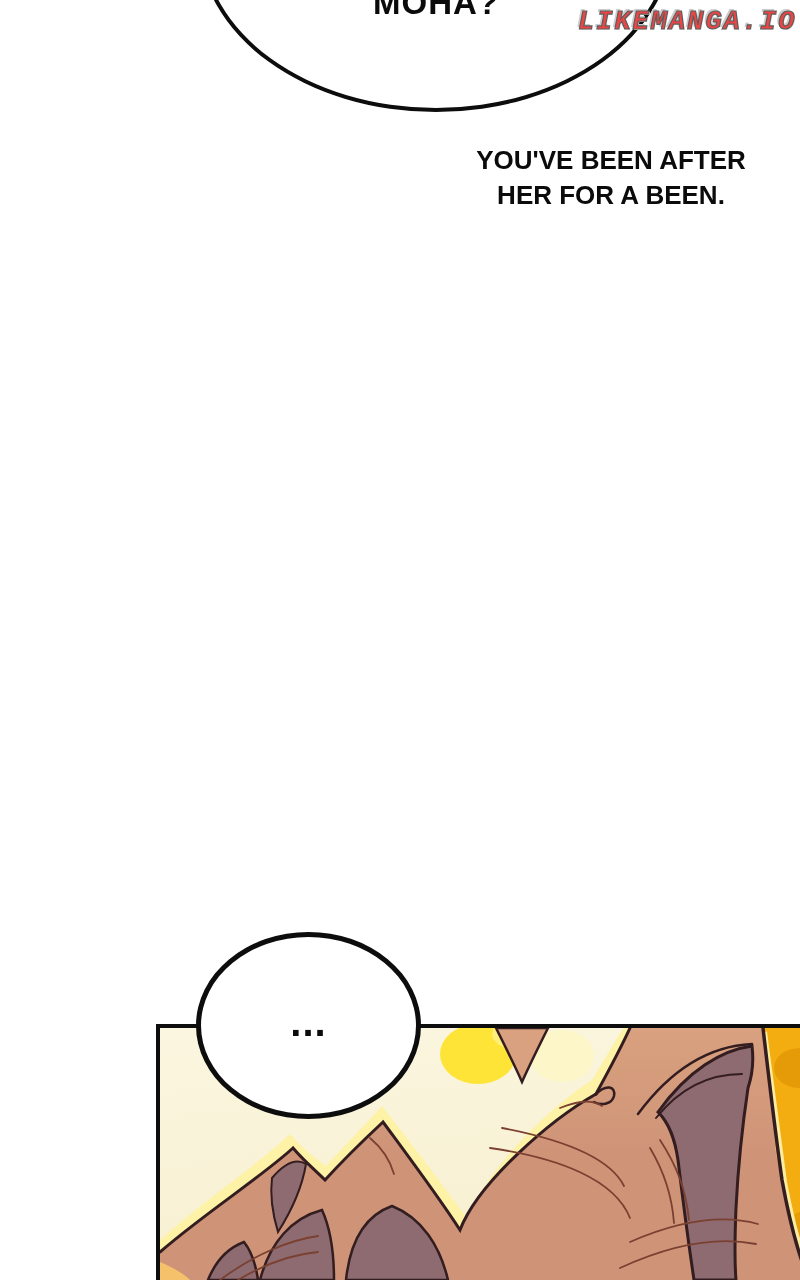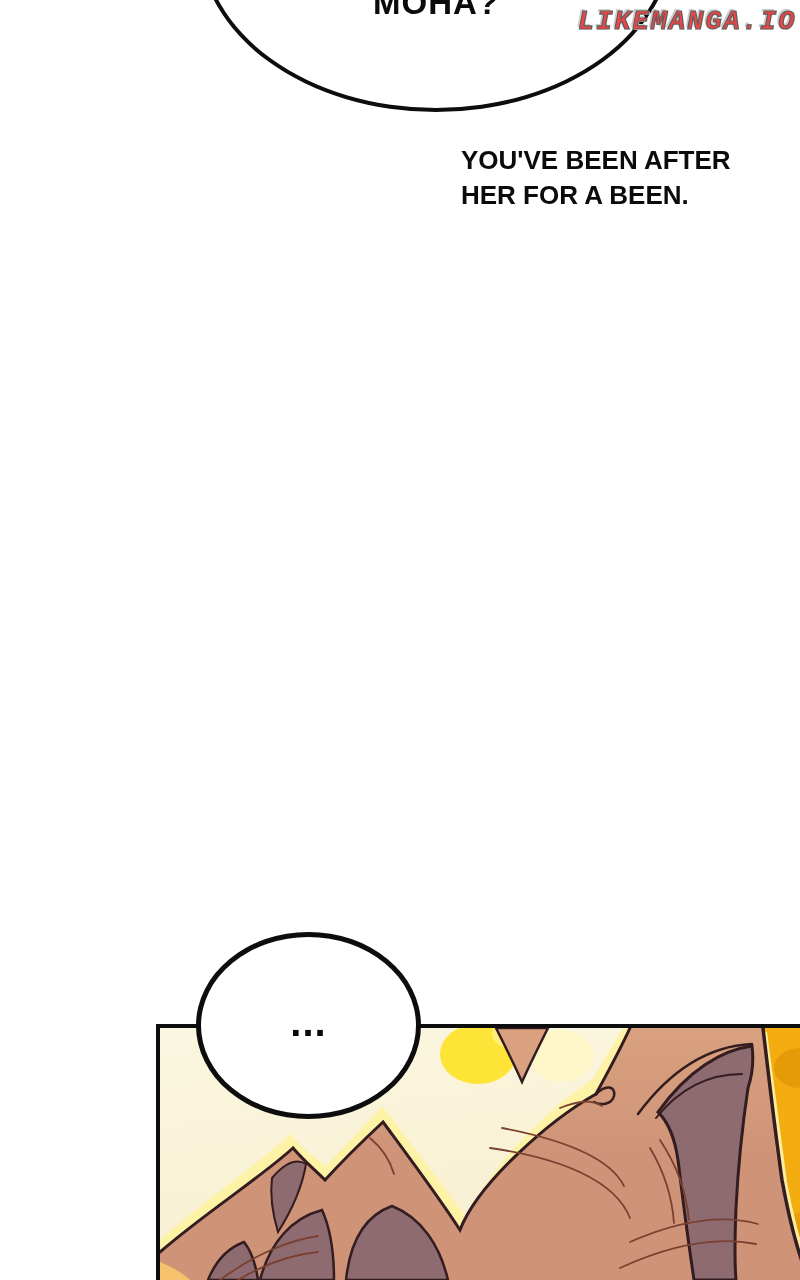--- a/index.html
+++ b/index.html
@@ -25,21 +25,21 @@
     font-family:"Liberation Mono","DejaVu Sans Mono",monospace;
     font-style:italic;font-weight:bold;font-size:27px;line-height:30px;
     letter-spacing:2px;color:#ef4444;
     -webkit-text-stroke:1.2px #5d5d5d;
     text-shadow:-2px -2px 0 #cccccc,1px 1px 0 #e8e8e8;
     white-space:nowrap;
   }
   
   .narration{
     position:absolute;left:425px;top:143px;width:300px;z-index:2;
-    text-align:left;font-weight:bold;color:#0b0b0b;
+    text-align:center;font-weight:bold;color:#0b0b0b;
     font-size:26px;line-height:35px;letter-spacing:0px;white-space:nowrap;
   }
   
   .panel{
     position:absolute;left:120px;top:1024px;width:680px;height:256px;
     border-top:4px solid var(--ink,#0d0d0d);border-left:4px solid var(--ink,#0d0d0d);
     box-sizing:border-box;z-index:1;background:var(--cream-bg,#fbf6e0);
   }
   .panel svg{display:block;width:676px;height:252px;}
   

